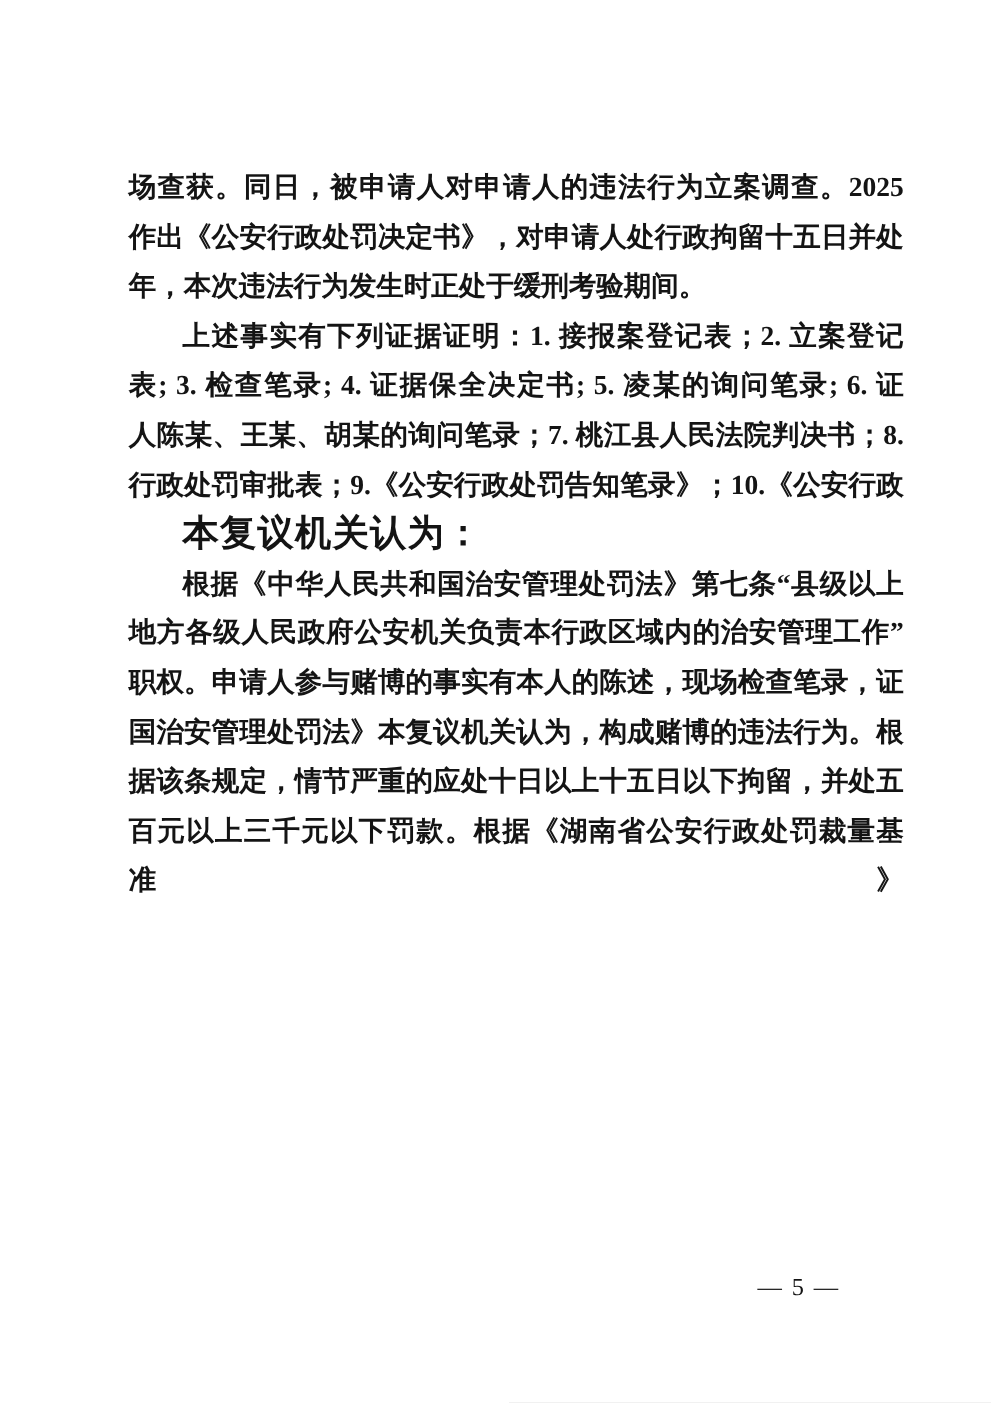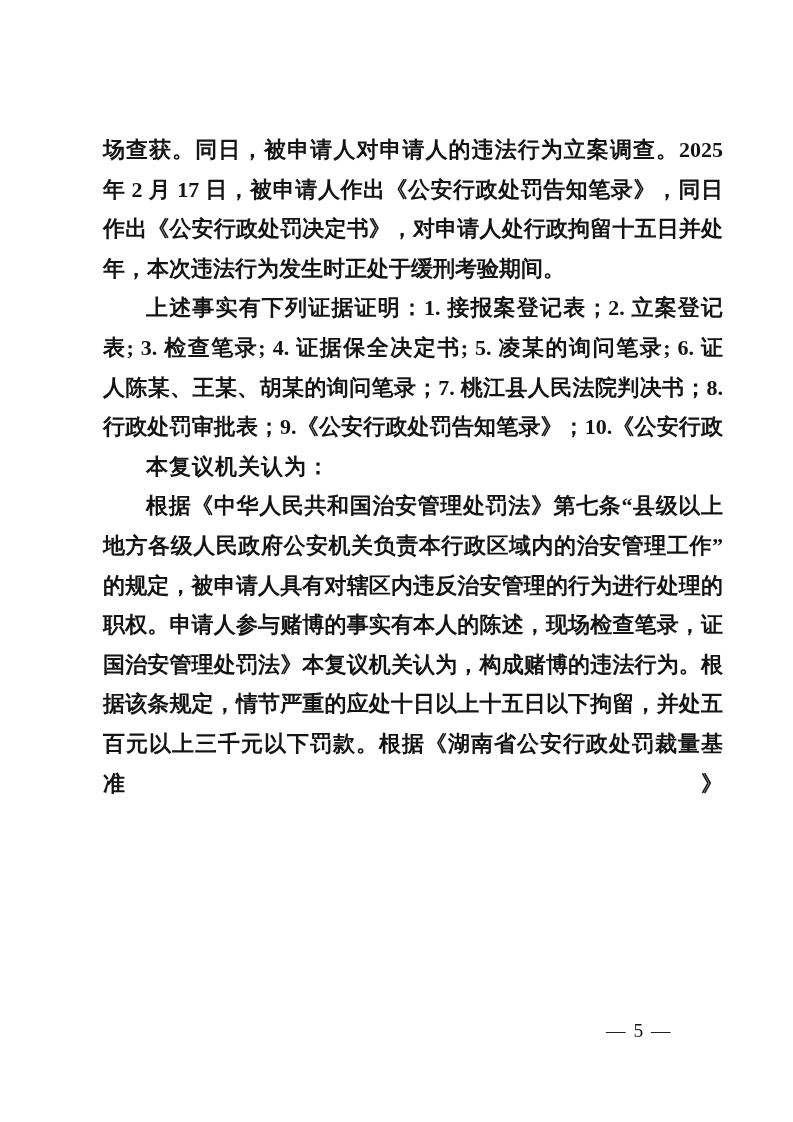--- a/index.html
+++ b/index.html
@@ -40,58 +40,56 @@
   }
   .line.fill {
     text-align-last: justify;
   }
   .line.indent {
     text-indent: 43px;
   }
   .paragraph.heading .line {
     font-family: "DejaVu Sans", "Liberation Sans", sans-serif;
     font-weight: 700;
-    font-size: 22px;
+    font-size: 29px;
     letter-spacing: 1px;
   }
   .page-footer {
     position: absolute;
     top: 1020px;
     right: 121px;
     font-size: 19.5px;
     line-height: 22px;
     letter-spacing: 1.5px;
     color: #141414;
     font-family: "Liberation Serif", "DejaVu Serif", serif;
   }
 </style>
 </head>
 <body>
 
 <div class="page">
   <div class="doc-body">
       <div class="paragraph body">
         <div class="line fill">场查获。同日，被申请人对申请人的违法行为立案调查。2025</div>
-        <div class="line fill">年 2 月 17 日，被申请人作出《公安行政处罚告知笔录》，同日</div>
         <div class="line fill">作出《公安行政处罚决定书》，对申请人处行政拘留十五日并处</div>
         <div class="line">年，本次违法行为发生时正处于缓刑考验期间。</div>
       </div>
       <div class="paragraph body">
         <div class="line indent fill">上述事实有下列证据证明：1. 接报案登记表；2. 立案登记</div>
         <div class="line fill">表; 3. 检查笔录; 4. 证据保全决定书; 5. 凌某的询问笔录; 6. 证</div>
         <div class="line fill">人陈某、王某、胡某的询问笔录；7. 桃江县人民法院判决书；8.</div>
         <div class="line fill">行政处罚审批表；9.《公安行政处罚告知笔录》；10.《公安行政</div>
       </div>
       <div class="paragraph heading">
         <div class="line indent">本复议机关认为：</div>
       </div>
       <div class="paragraph body">
         <div class="line indent fill">根据《中华人民共和国治安管理处罚法》第七条“县级以上</div>
         <div class="line fill">地方各级人民政府公安机关负责本行政区域内的治安管理工作”</div>
-        <div class="line fill">的规定，被申请人具有对辖区内违反治安管理的行为进行处理的</div>
         <div class="line fill">职权。申请人参与赌博的事实有本人的陈述，现场检查笔录，证</div>
         <div class="line fill">国治安管理处罚法》本复议机关认为，构成赌博的违法行为。根</div>
         <div class="line fill">据该条规定，情节严重的应处十日以上十五日以下拘留，并处五</div>
         <div class="line fill">百元以上三千元以下罚款。根据《湖南省公安行政处罚裁量基准》</div>
       </div>
     </div>
   <div class="page-footer">— 5 —</div>
 </div>
 
 </body></html>

